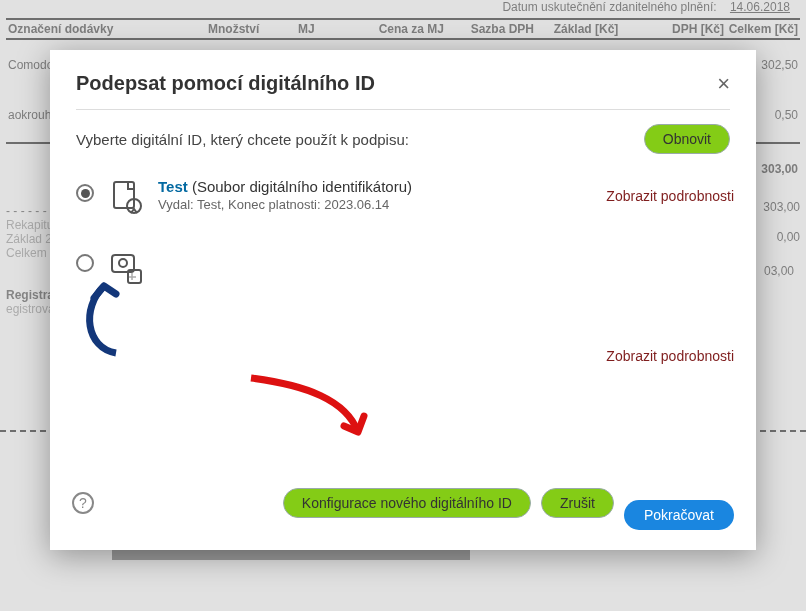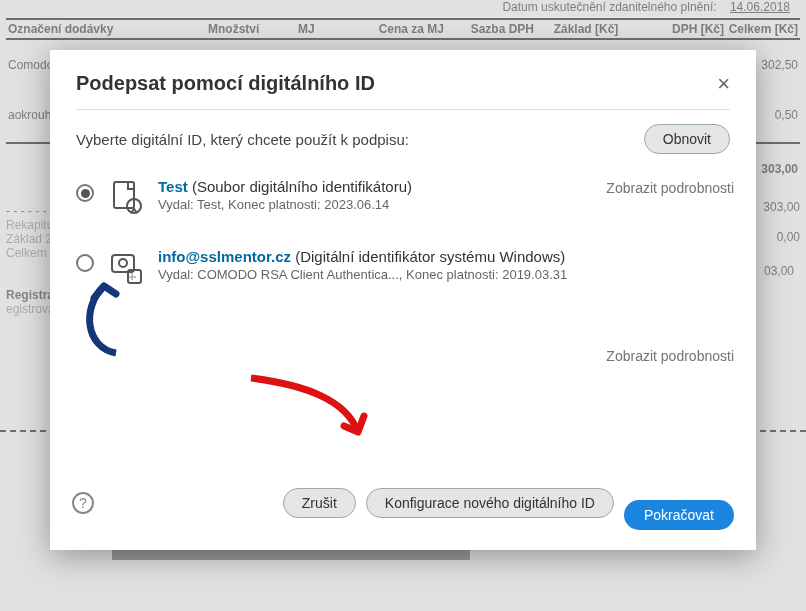--- a/index.html
+++ b/index.html
@@ -69,21 +69,21 @@
     .d-title { font-size: 20px; font-weight: 600; color:#333;}
     .d-close { font-size: 22px; color:#666; cursor:pointer; line-height:1;}
     .d-divider { height:1px; background:#ddd; margin: 0 26px 14px;}
     .d-sub {
       display:flex; align-items:center; justify-content:space-between;
       padding: 0 26px 14px;
       color:#444; font-size:15px;
     }
     .btn-outline {
       border:1.5px solid #9aa; border-radius:18px;
-      padding: 6px 18px; background:#e5e5e5; cursor:pointer;
+      padding: 6px 18px; background:#84cc16; cursor:pointer;
       font-size:14px; color:#333;
     }
     .btn-primary {
       border:none; border-radius:18px;
       padding: 7px 20px; background:#1a86e0; color:#fff; cursor:pointer;
       font-size:14px; font-weight:500;margin-top:24px;
     }
     .list {
       flex:1; overflow-y:scroll; margin: 0 10px 0 26px; padding-right:12px;
       position:relative;
@@ -100,21 +100,21 @@
       margin-top:6px; cursor:pointer; flex-shrink:0;
     }
     .radio.sel::after{content:""; width:9px; height:9px; background:#555; border-radius:50%;}
     .cert-icon {
       width:36px; height:36px; flex-shrink:0; margin-top:2px;
     }
     .cert-body{flex:1;}
     .cert-name{font-size:15px; color:#333;}
     .cert-name b{font-weight:700; color:#0369a1;}
     .cert-sub{font-size:13px; color:#666; margin-top:2px;}
-    .cert-link{color:#737373; font-size:14px; white-space:nowrap; cursor:pointer; margin-top:2px;}
+    .cert-link{color:#7f1d1d; font-size:14px; white-space:nowrap; cursor:pointer; margin-top:10px;}
     .detail-link-row { text-align:right; padding: 40px 0 10px; }
     
     .annotation{
       position:absolute; left:70px; top:296px; width:340px; height:150px;
       pointer-events:none;
     }
     .hint {
       position:absolute; left:56px; top:66px; font-size:15px; line-height:1.35;
       color:#13377a; font-weight:600;
     }
@@ -218,41 +218,37 @@
     <div class="cert">
       <div class="radio"></div>
       <div class="cert-icon">
         <svg viewBox="0 0 36 36">
             <rect x="4" y="5" width="22" height="17" rx="3" fill="none" stroke="#555" stroke-width="2"></rect>
             <circle cx="15" cy="13" r="4" fill="none" stroke="#555" stroke-width="2"></circle>
             <rect x="20" y="20" width="13" height="13" rx="2" fill="none" stroke="#555" stroke-width="2"></rect>
             <path d="M24 23v7m-3-3h7" stroke="#555" stroke-width="1.5" fill="none" opacity=".5"></path>
           </svg>
       </div>
-      <div class="cert-body">
-        <div class="cert-name"><b>info@sslmentor.cz</b><span> (Digitální identifikátor systému Windows)</span></div>
-        <div class="cert-sub">Vydal: COMODO RSA Client Authentica..., Konec platnosti: 2019.03.31</div>
-      </div>
     </div>
 
     <div class="detail-link-row">
       <span class="cert-link">Zobrazit podrobnosti</span>
     </div>
 
     <div class="annotation" style="left:0; top:110px;">
       <svg class="arrow1" width="60" height="80">
         <path d="M40 75 C 10 70, 5 30, 28 8" fill="none" stroke="#13377a" stroke-width="7"></path>
         <path d="M28 8 L18 20 M28 8 L40 16" stroke="#13377a" stroke-width="7" fill="none" stroke-linecap="round"></path>
       </svg>
       <svg class="arrow2" width="130" height="80">
         <path d="M5 8 C 60 15, 100 30, 112 62" fill="none" stroke="#d11" stroke-width="7"></path>
         <path d="M112 62 L98 56 M112 62 L118 46" stroke="#d11" stroke-width="7" fill="none" stroke-linecap="round"></path>
       </svg>
     </div>
   </div>
 
   <div class="d-foot">
     <div class="help">?</div>
+    <button class="btn-outline">Konfigurace nového digitálního ID</button>
     <button class="btn-outline">Zrušit</button>
-    <button class="btn-outline">Konfigurace nového digitálního ID</button>
     <button class="btn-primary">Pokračovat</button>
   </div>
 </div>
 
 </body></html>

